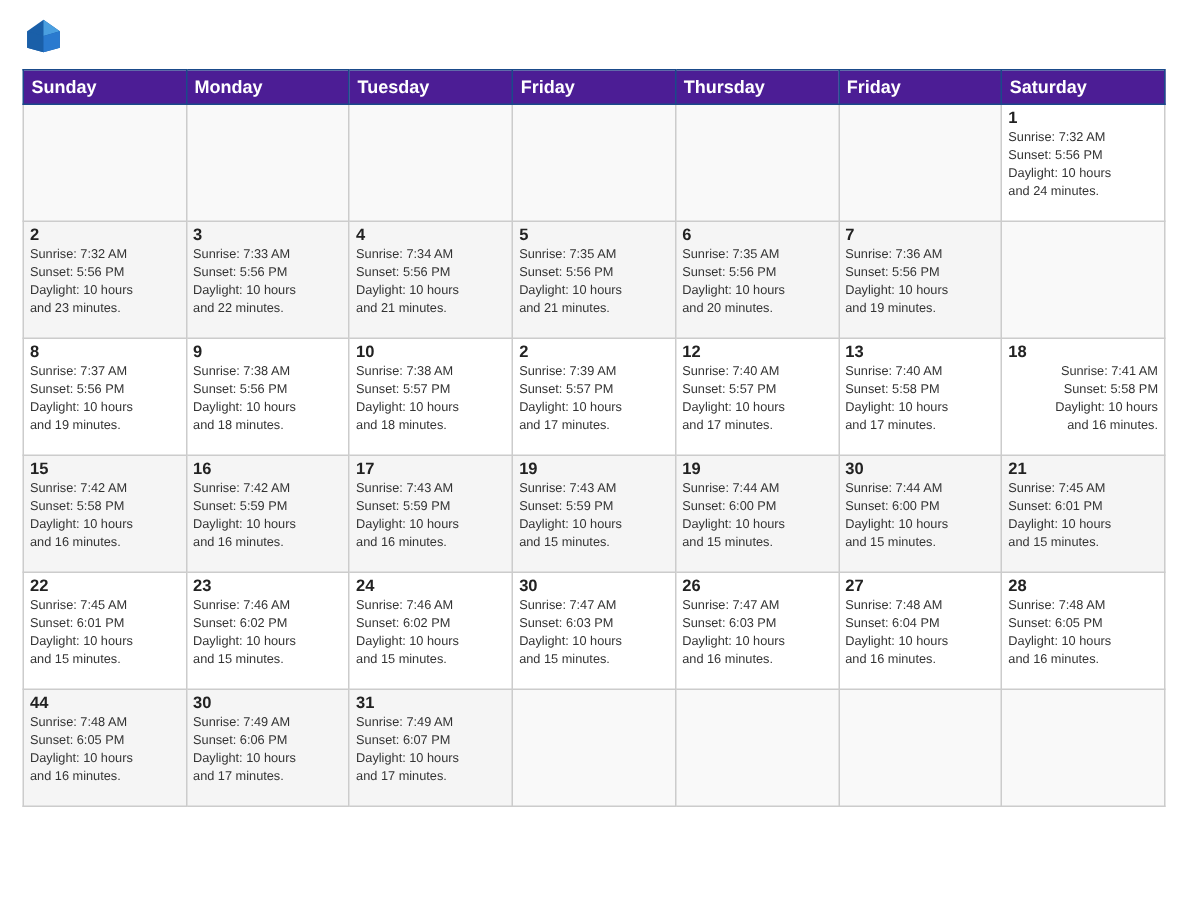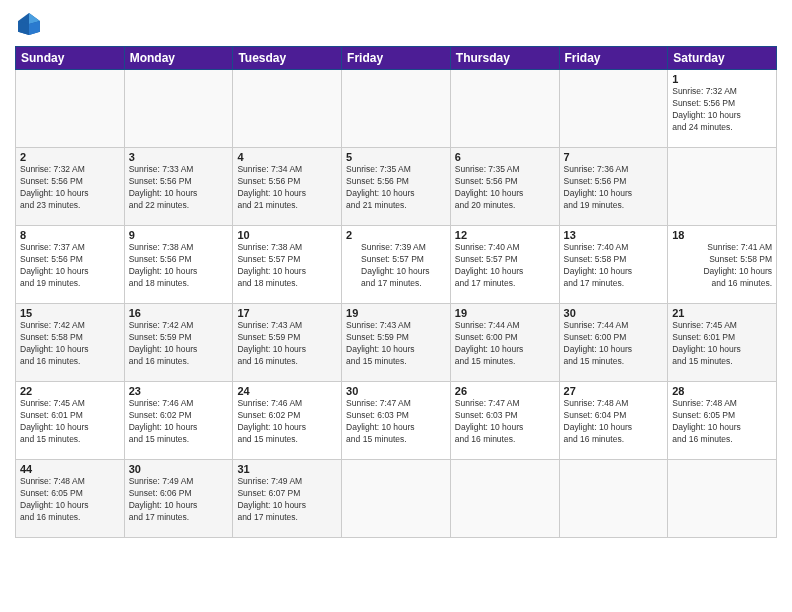--- a/index.html
+++ b/index.html
@@ -206,21 +206,21 @@
           </td>
           <td>
             <span class="day-num">10</span>
             <div class="day-info" style="white-space: pre-line;">Sunrise: 7:38 AM
 Sunset: 5:57 PM
 Daylight: 10 hours
 and 18 minutes.</div>
           </td>
           <td>
             <span class="day-num">2</span>
-            <div class="day-info" style="white-space: pre-line; margin-left: 15px;">Sunrise: 7:39 AM
+            <div class="day-info" style="white-space: pre-line;">Sunrise: 7:39 AM
 Sunset: 5:57 PM
 Daylight: 10 hours
 and 17 minutes.</div>
           </td>
           <td>
             <span class="day-num">12</span>
             <div class="day-info" style="white-space: pre-line;">Sunrise: 7:40 AM
 Sunset: 5:57 PM
 Daylight: 10 hours
 and 17 minutes.</div>

